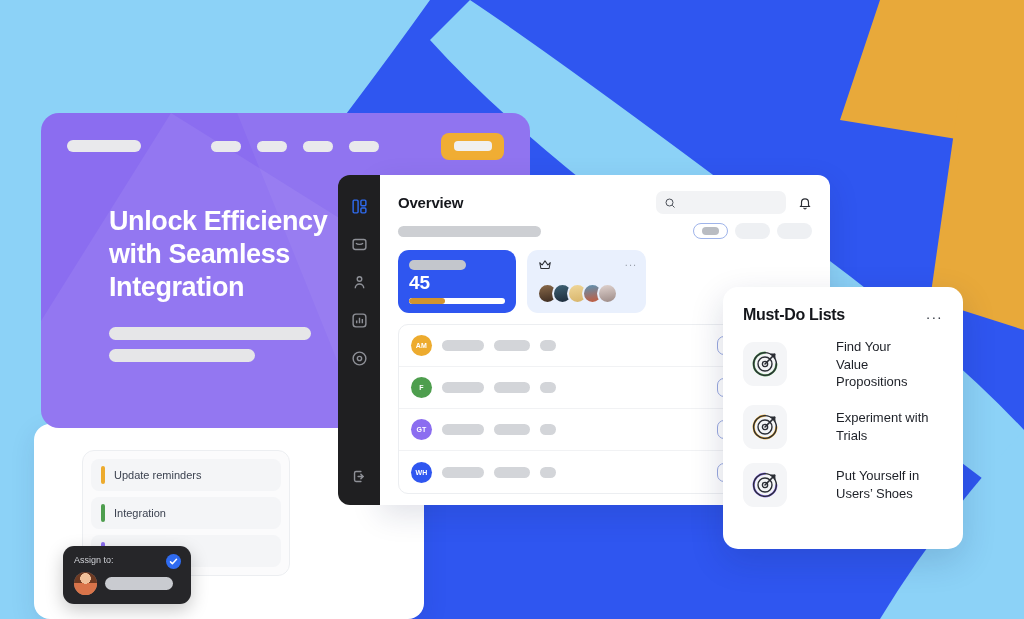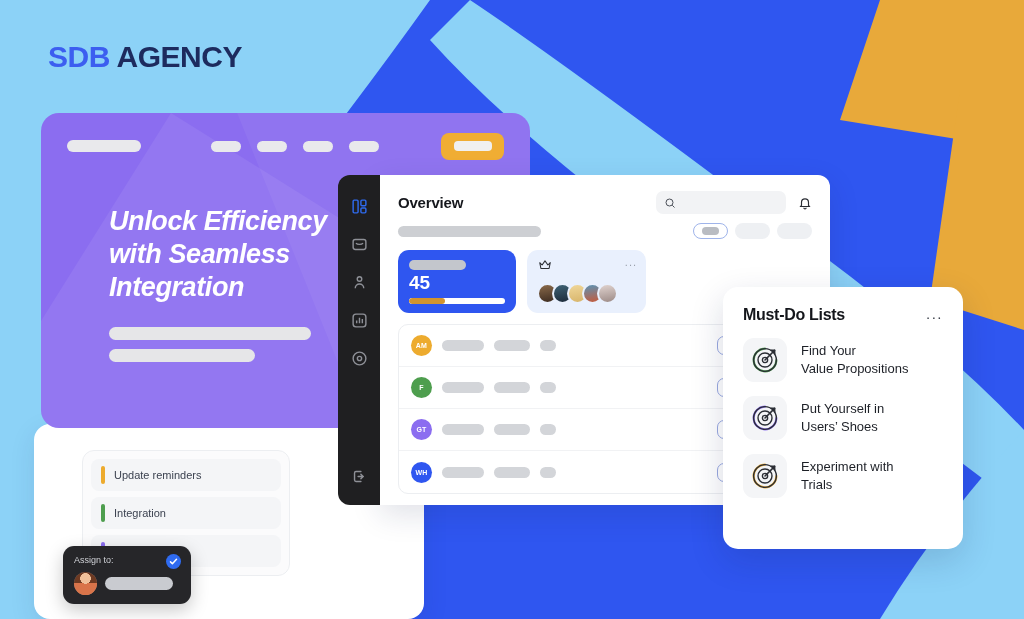--- a/index.html
+++ b/index.html
@@ -52,21 +52,21 @@
   .hero-logo-ph { width: 74px; height: 12px; }
   .hero-nav-items { display: flex; gap: 16px; margin-left: 70px; }
   .hero-nav-ph { width: 30px; height: 11px; }
   .hero-cta {
     margin-left: auto; width: 63px; height: 27px;
     background: #f0ad33; border-radius: 8px;
     display: flex; align-items: center; justify-content: center;
   }
   .hero-cta-ph { width: 38px; height: 10px; background: #f0f0f0; border-radius: 4px; }
 
-  .hero-body { position: absolute; left: 68px; top: 92px; width: 330px; font-style: italic; }
+  .hero-body { position: absolute; left: 68px; top: 92px; width: 330px; }
   .hero-title {
     color: #ffffff; font-size: 27px; font-weight: 700;
     line-height: 1.23; letter-spacing: -0.4px;
     white-space: pre-line;
   }
   .hero-sub { margin-top: 22px; }
   .hero-sub .ph { background: #e6e6e8; }
   .hero-sub-1 { width: 202px; height: 13px; border-radius: 7px; }
   .hero-sub-2 { width: 146px; height: 13px; border-radius: 7px; margin-top: 9px; }
 
@@ -267,43 +267,40 @@
   .mdl-head { display: flex; align-items: flex-start; gap: 16px; }
   .mdl-title { font-size: 16px; font-weight: 700; color: #14161b; letter-spacing: -0.3px; }
   .mdl-dots { margin-left: auto; color: #3d424c; font-size: 15px; letter-spacing: 1.5px; line-height: 1; }
   .mdl-items { margin-top: 14px; display: flex; flex-direction: column; gap: 14px; }
   .mdl-item { display: flex; align-items: center; gap: 14px; }
   .mdl-icon {
     width: 44px; height: 44px; border-radius: 11px; background: #f4f5f7;
     display: flex; align-items: center; justify-content: center; flex: none;
   }
   .mdl-icon svg { width: 28px; height: 28px; }
-  .mdl-text { font-size: 13px; color: #1d2027; line-height: 1.35; white-space: pre-line; }
+  .mdl-text { font-size: 13px; color: #1d2027; line-height: 1.35; white-space: pre-line; margin-left: 35px; }
 </style>
 </head>
 <body>
 
 <div class="stage">
 
   <div class="bg-layer">
     <svg class="bg-svg" viewBox="0 0 1024 619" preserveAspectRatio="none">
       <rect x="0" y="0" width="1024" height="619" fill="#8cd2f7"></rect>
       <path d="M430 0 H1024 V619 H120 Q60 450 200 300 Q330 140 430 0 Z" fill="#2f56f0"></path>
       <path d="M470 0 Q560 60 760 210 Q930 330 1024 430 L1024 510 Q880 400 700 270 Q520 140 430 40 Z" fill="#8cd2f7"></path>
       <path d="M880 0 H1024 V150 L840 120 Z" fill="#e8a93a"></path>
       <path d="M960 90 H1024 V330 L930 300 Z" fill="#e8a93a"></path>
       <path d="M0 415 H130 V619 H0 Z" fill="#8cd2f7"></path>
       <path d="M95 420 H560 V619 H95 Z" fill="#2f56f0"></path>
       <path d="M1024 430 L1024 619 L880 619 Q940 520 1024 430 Z" fill="#8cd2f7"></path>
     </svg>
   </div>
 
-  <div class="logo">
-    <span class="part-a">SDB</span><span class="part-b"> AGENCY</span>
-  </div>
 
   <div class="bl-card">
     <div class="bl-list">
       <div class="bl-item">
         <span class="bl-bar" style="background:#edab2e"></span>
         <span class="bl-label">Update reminders</span>
       </div>
       <div class="bl-item">
         <span class="bl-bar" style="background:#4e9e4e"></span>
         <span class="bl-label">Integration</span>
@@ -539,41 +536,41 @@
               <path d="M16 16 27 5" stroke="#2b2e35" stroke-width="1.8" stroke-linecap="round"></path>
               <path d="M23 5h4v4" stroke="#2b2e35" stroke-width="1.8" stroke-linecap="round" stroke-linejoin="round"></path>
             </svg>
         </span>
         <span class="mdl-text">Find Your
 Value Propositions</span>
       </div>
       <div class="mdl-item">
         <span class="mdl-icon">
           <svg viewBox="0 0 32 32" fill="none">
+              <path d="M16 3a13 13 0 1 0 13 13" stroke="#edab2e" stroke-width="2.4" stroke-linecap="round"></path>
+              <circle cx="16" cy="16" r="13" stroke="#2b2e35" stroke-width="1.6"></circle>
+              <circle cx="16" cy="16" r="8" stroke="#2b2e35" stroke-width="1.6"></circle>
+              <circle cx="16" cy="16" r="3" stroke="#2b2e35" stroke-width="1.6"></circle>
+              <path d="M16 16 27 5" stroke="#2b2e35" stroke-width="1.8" stroke-linecap="round"></path>
+              <path d="M23 5h4v4" stroke="#2b2e35" stroke-width="1.8" stroke-linecap="round" stroke-linejoin="round"></path>
+            </svg>
+        </span>
+        <span class="mdl-text">Experiment with
+Trials</span>
+      </div>
+      <div class="mdl-item">
+        <span class="mdl-icon">
+          <svg viewBox="0 0 32 32" fill="none">
               <path d="M16 3a13 13 0 1 0 13 13" stroke="#8b6df0" stroke-width="2.4" stroke-linecap="round"></path>
               <circle cx="16" cy="16" r="13" stroke="#2b2e35" stroke-width="1.6"></circle>
               <circle cx="16" cy="16" r="8" stroke="#2b2e35" stroke-width="1.6"></circle>
               <circle cx="16" cy="16" r="3" stroke="#2b2e35" stroke-width="1.6"></circle>
               <path d="M16 16 27 5" stroke="#2b2e35" stroke-width="1.8" stroke-linecap="round"></path>
               <path d="M23 5h4v4" stroke="#2b2e35" stroke-width="1.8" stroke-linecap="round" stroke-linejoin="round"></path>
             </svg>
         </span>
         <span class="mdl-text">Put Yourself in
 Users’ Shoes</span>
       </div>
-      <div class="mdl-item">
-        <span class="mdl-icon">
-          <svg viewBox="0 0 32 32" fill="none">
-              <path d="M16 3a13 13 0 1 0 13 13" stroke="#edab2e" stroke-width="2.4" stroke-linecap="round"></path>
-              <circle cx="16" cy="16" r="13" stroke="#2b2e35" stroke-width="1.6"></circle>
-              <circle cx="16" cy="16" r="8" stroke="#2b2e35" stroke-width="1.6"></circle>
-              <circle cx="16" cy="16" r="3" stroke="#2b2e35" stroke-width="1.6"></circle>
-              <path d="M16 16 27 5" stroke="#2b2e35" stroke-width="1.8" stroke-linecap="round"></path>
-              <path d="M23 5h4v4" stroke="#2b2e35" stroke-width="1.8" stroke-linecap="round" stroke-linejoin="round"></path>
-            </svg>
-        </span>
-        <span class="mdl-text">Experiment with
-Trials</span>
-      </div>
     </div>
   </div>
 
 </div>
 
 </body></html>

